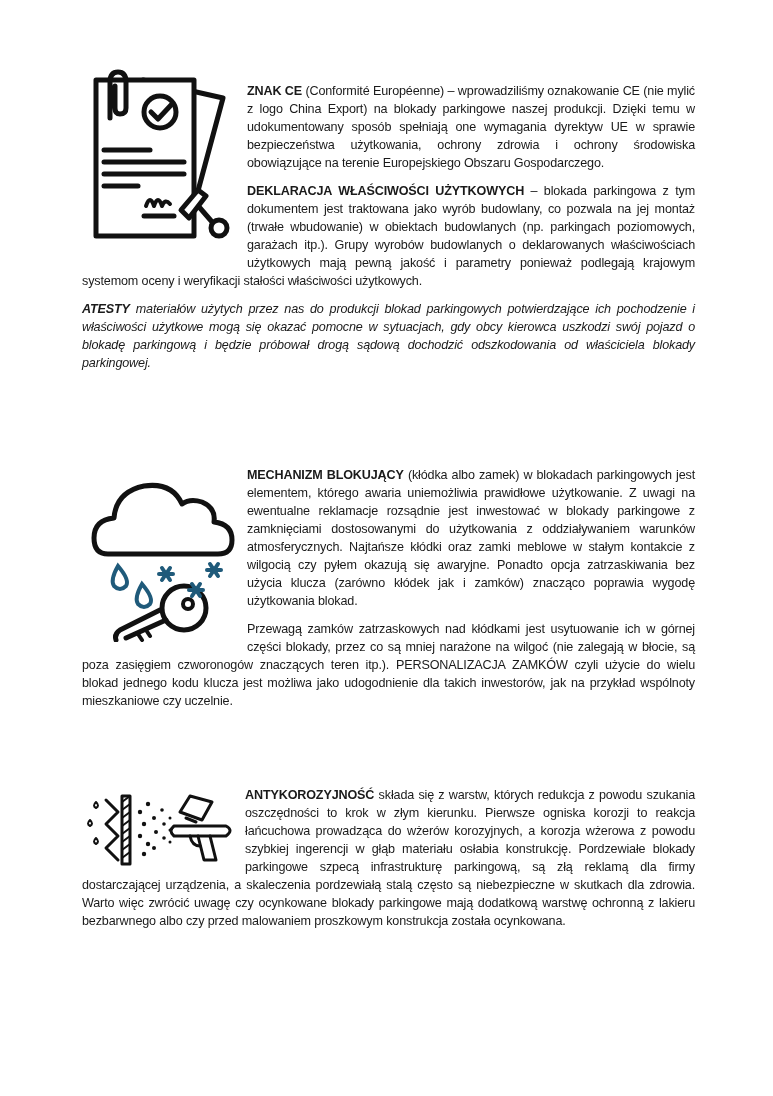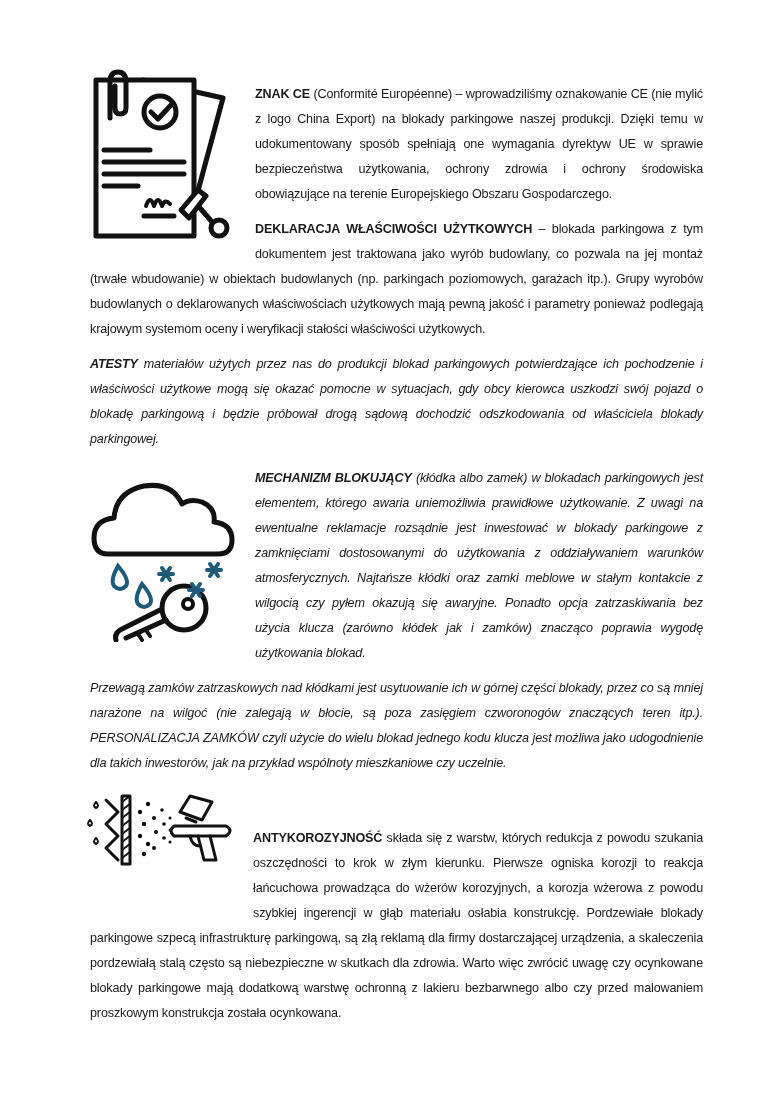--- a/index.html
+++ b/index.html
@@ -1,21 +1,21 @@
 <!DOCTYPE html>
 <html><head>
 <meta charset="utf-8">
 <style>
   html, body { margin: 0; padding: 0; background: #ffffff; }
   body { width: 773px; height: 1096px; position: relative; overflow: hidden;
          font-family: "Liberation Sans", sans-serif; color: #1a1a1a; }
   .page { position: absolute; left: 0; top: 0; width: 773px; height: 1096px; }
   .icon { position: absolute; }
-  .wrap-block { position: absolute; left: 90px; width: 613px; font-size: 12.6px;
-                line-height: 25px; text-align: justify; letter-spacing: -0.15px; }
+  .wrap-block { position: absolute; left: 82px; width: 613px; font-size: 12.6px;
+                line-height: 18px; text-align: justify; letter-spacing: -0.15px; }
   .floatbox { float: left; }
   p { margin: 0; }
 </style>
 </head>
 <body>
 
 <div class="page">
 
   <div class="wrap-block" style="top:82px;">
     <div class="floatbox" style="width:165px;height:176px;"></div>
@@ -43,21 +43,21 @@
 
       <path d="M58,138 q4,-12 8,0 q4,-12 8,0 q3,-8 8,-2" stroke-width="4"></path>
       <line x1="56" y1="148" x2="86" y2="148"></line>
 
       <path d="M93,142 L110,122 L118,128 L101,150 Z" fill="#fff"></path>
       <line x1="112" y1="140" x2="125" y2="155"></line>
       <circle cx="131" cy="160" r="8" fill="#fff"></circle>
     </g>
   </svg>
 
-  <div class="wrap-block" style="top:466px;font-style:italic;">
+  <div class="wrap-block" style="top:466px;">
     <div class="floatbox" style="width:165px;height:176px;"></div>
     <p style="margin-bottom:10px;"><b>MECHANIZM BLOKUJĄCY</b><span> (kłódka albo zamek) w blokadach parkingowych jest elementem, którego awaria uniemożliwia prawidłowe użytkowanie. Z uwagi na ewentualne reklamacje rozsądnie jest inwestować w blokady parkingowe z zamknięciami dostosowanymi do użytkowania z oddziaływaniem warunków atmosferycznych. Najtańsze kłódki oraz zamki meblowe w stałym kontakcie z wilgocią czy pyłem okazują się awaryjne. Ponadto opcja zatrzaskiwania bez użycia klucza (zarówno kłódek jak i zamków) znacząco poprawia wygodę użytkowania blokad.</span></p>
     <p><span>Przewagą zamków zatrzaskowych nad kłódkami jest usytuowanie ich w górnej części blokady, przez co są mniej narażone na wilgoć (nie zalegają w błocie, są poza zasięgiem czworonogów znaczących teren itp.). PERSONALIZACJA ZAMKÓW czyli użycie do wielu blokad jednego kodu klucza jest możliwa jako udogodnienie dla takich inwestorów, jak na przykład wspólnoty mieszkaniowe czy uczelnie.</span></p>
   </div>
 
   <svg class="icon" style="left:90px;top:462px;" width="150" height="180" viewBox="0 0 150 180">
     <g fill="none" stroke="#111" stroke-width="5" stroke-linejoin="round" stroke-linecap="round">
 
       <path d="M18,92 Q4,92 4,76 Q4,58 24,56 Q26,30 54,24 Q82,20 92,42 Q100,36 112,40 Q126,46 124,60 Q142,62 142,78 Q142,92 128,92 Z"></path>
 
@@ -82,21 +82,21 @@
           <line x1="-4" y1="6" x2="4" y2="-6"></line>
         </g>
       <g transform="translate(124,108)">
           <line x1="-7" y1="0" x2="7" y2="0"></line>
           <line x1="-4" y1="-6" x2="4" y2="6"></line>
           <line x1="-4" y1="6" x2="4" y2="-6"></line>
         </g>
     </g>
   </svg>
 
-  <div class="wrap-block" style="top:786px;margin-top:40px;">
+  <div class="wrap-block" style="top:786px;">
     <div class="floatbox" style="width:163px;height:84px;"></div>
     <p><b>ANTYKOROZYJNOŚĆ</b><span> składa się z warstw, których redukcja z powodu szukania oszczędności to krok w złym kierunku. Pierwsze ogniska korozji to reakcja łańcuchowa prowadząca do wżerów korozyjnych, a korozja wżerowa z powodu szybkiej ingerencji w głąb materiału osłabia konstrukcję. Pordzewiałe blokady parkingowe szpecą infrastrukturę parkingową, są złą reklamą dla firmy dostarczającej urządzenia, a skaleczenia pordzewiałą stalą często są niebezpieczne w skutkach dla zdrowia. Warto więc zwrócić uwagę czy ocynkowane blokady parkingowe mają dodatkową warstwę ochronną z lakieru bezbarwnego albo czy przed malowaniem proszkowym konstrukcja została ocynkowana.</span></p>
   </div>
 
   <svg class="icon" style="left:86px;top:792px;" width="160" height="76" viewBox="0 0 160 76">
     <g fill="none" stroke="#111" stroke-width="3" stroke-linejoin="round" stroke-linecap="round">
 
       <rect x="36" y="4" width="8" height="68"></rect>
       <path d="M36,10 l8,-6 M36,18 l8,-6 M36,26 l8,-6 M36,34 l8,-6 M36,42 l8,-6 M36,50 l8,-6 M36,58 l8,-6 M36,66 l8,-6" stroke-width="2"></path>
 

